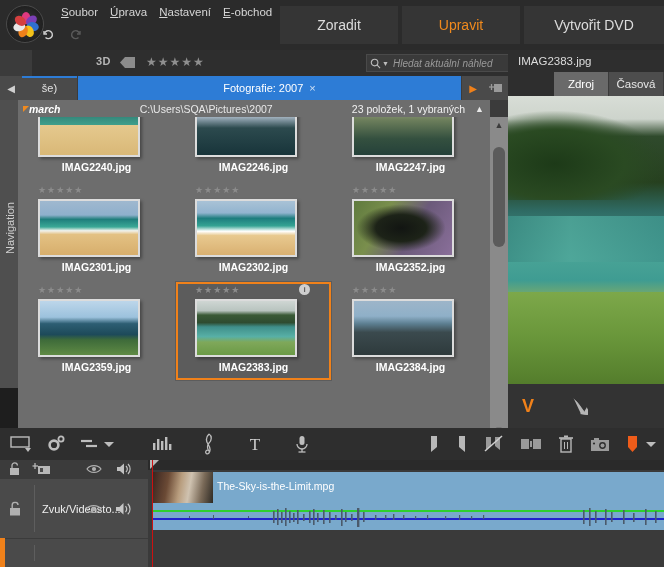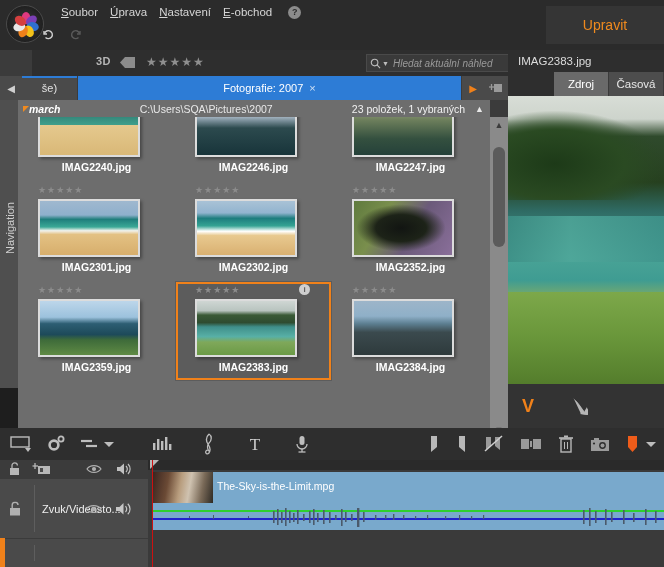--- a/index.html
+++ b/index.html
@@ -220,21 +220,23 @@
         <path d="M4 5 L4 8 L7 8" fill="none" stroke="#cfcfcf" stroke-width="1.4"></path>
         <path d="M4.5 7.5 A4 4 0 1 1 5.5 11.5" fill="none" stroke="#cfcfcf" stroke-width="1.4"></path>
       </svg>
       <svg class="ur" viewBox="0 0 16 16">
         <path d="M12 5 L12 8 L9 8" fill="none" stroke="#5a5a5a" stroke-width="1.4"></path>
         <path d="M11.5 7.5 A4 4 0 1 0 10.5 11.5" fill="none" stroke="#5a5a5a" stroke-width="1.4"></path>
       </svg>
     </div>
 
     <div class="mode-tabs">
+      <div class="mode-tab">Zoradit</div>
       <div class="mode-tab active">Upravit</div>
+      <div class="mode-tab last">Vytvořit DVD</div>
     </div>
   </div>
 
   <div class="leftpanel">
 
     <div class="lp-toolbar">
       <div class="tb-3d">3D</div>
       <svg class="tb-tagflag" width="16" height="11" viewBox="0 0 16 11">
         <path d="M5 0 L15 0 L15 11 L5 11 L0 5.5 Z" fill="#8c8c8c"></path>
       </svg>

